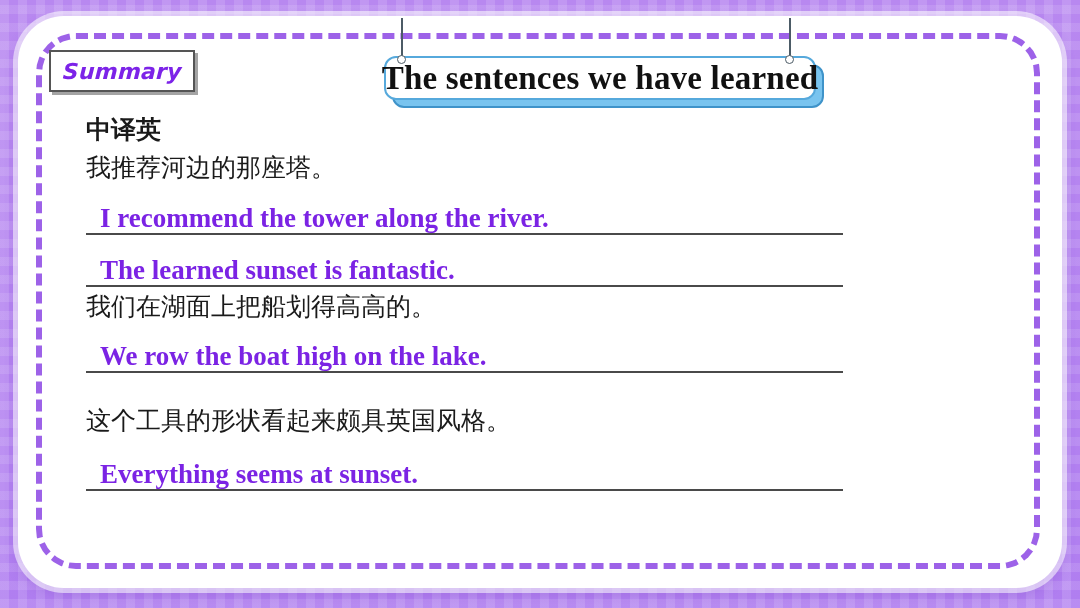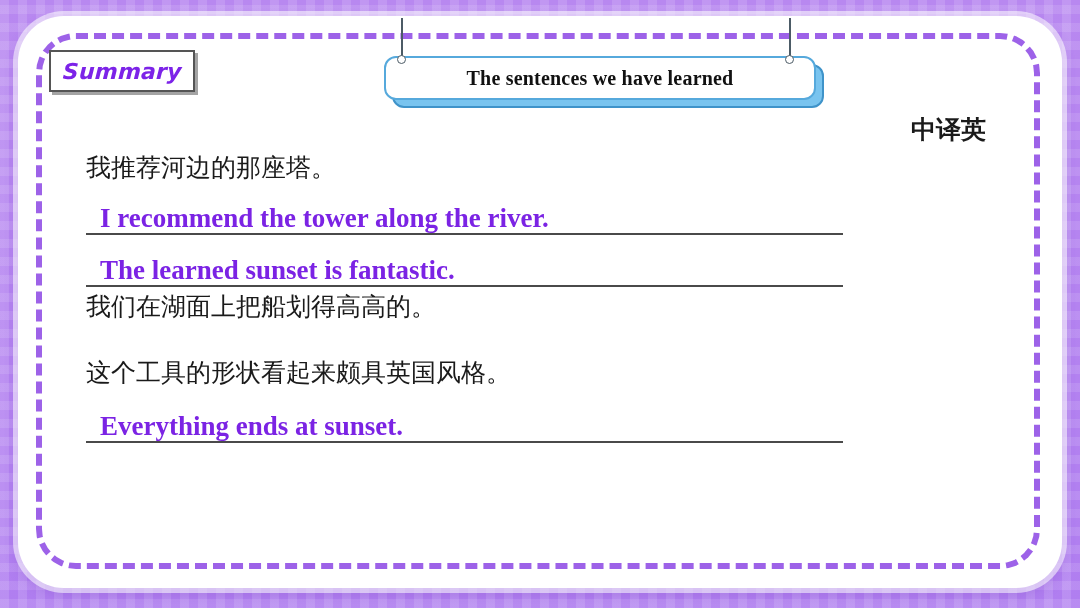--- a/index.html
+++ b/index.html
@@ -135,41 +135,40 @@
     border-radius: 12px;
     box-sizing: border-box;
     display: flex;
     align-items: center;
     justify-content: center;
   }
   #banner-title {
     color: #111111;
     font-family: "Liberation Serif", "DejaVu Serif", serif;
     font-weight: 700;
-    font-size: 20px;
+    font-size: 33px;
     letter-spacing: 0.2px;
     white-space: nowrap;
   }
 
   
   #content {
     position: absolute;
     left: 86px;
     top: 112px;
     width: 900px;
   }
   .heading-cn {
     font-family: "DejaVu Serif", "Liberation Serif", serif;
     font-weight: 700;
     font-size: 25px;
     color: #1a1a1a;
     line-height: 36px;
     height: 36px;
     white-space: nowrap;
-    text-align: right;
   }
   .line-cn {
     font-family: "DejaVu Serif", "Liberation Serif", serif;
     font-weight: 400;
     font-size: 25px;
     color: #1a1a1a;
     line-height: 39px;
     height: 39px;
     white-space: nowrap;
   }
@@ -234,21 +233,24 @@
     <div class="line-cn">我推荐河边的那座塔。</div>
     <div id="row-en-1" class="line-en">
       <span class="answer">I recommend the tower along the river.</span>
     </div>
 
     <div id="row-en-2" class="line-en">
       <span class="answer">The learned sunset is fantastic.</span>
     </div>
 
     <div id="row-cn-3" class="line-cn">我们在湖面上把船划得高高的。</div>
+    <div id="row-en-3" class="line-en">
+      <span class="answer">We row the boat high on the lake.</span>
+    </div>
 
     <div id="row-cn-4" class="line-cn">这个工具的形状看起来颇具英国风格。</div>
 
     <div id="row-en-5" class="line-en">
-      <span class="answer">Everything ends at sunset.</span>
+      <span class="answer">Everything seems at sunset.</span>
     </div>
 
   </div>
 </div>
 
 </body></html>

